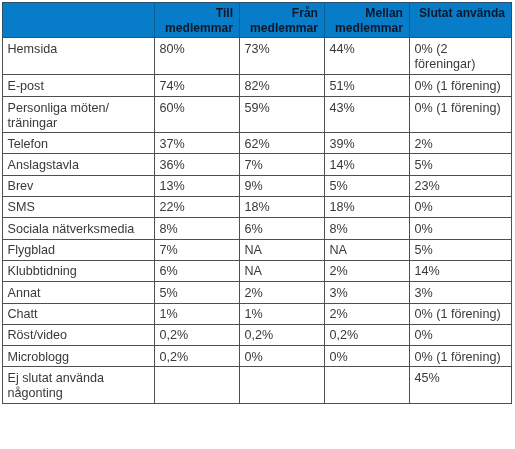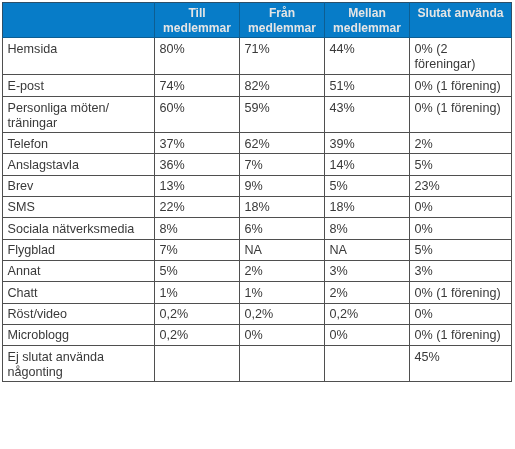--- a/index.html
+++ b/index.html
@@ -47,26 +47,26 @@
     box-sizing:border-box;
     white-space:pre-line;
     overflow:hidden;
   }
   table.data-table td.tall { height:var(--row-h-tall); padding-top:var(--row-pad-top-tall); }
   table.data-table tbody tr:first-child td { height:var(--row-h-first); }
   table.data-table tr:last-child td { height:var(--row-h-last); padding-top:var(--row-pad-last); padding-bottom:0; }
   table.data-table td > span.txt { display:block; }
   table.data-table thead th {
     background:#077cc8;
-    color:#e5e5e5;
+    color:#0f172a;
     font:bold var(--head-fs) "Liberation Sans", sans-serif;
     border:1px solid #0d5e92;
     border-top-color:#2d4f68;
     border-bottom-color:#0d5e92;
-    text-align:center;
+    text-align:right;
     vertical-align:top;
     padding:0 var(--head-pad-x);
     height:var(--head-h);
     line-height:var(--head-lh);
     box-sizing:border-box;
   }
   table.data-table thead th:first-child { border-left-color:#2d4f68; }
   table.data-table thead th:last-child { border-right-color:#2d4f68; }
   table.data-table thead th > span.txt { display:block; padding-top:var(--head-pad-top); }
   col.c0 { width:152px; }
@@ -106,21 +106,21 @@
           </th>
         <th>
             <span class="txt">Slutat använda</span>
           </th>
       </tr>
     </thead>
     <tbody id="tbody">
         <tr>
           <td class="tall"><span class="txt">Hemsida</span></td>
           <td class="tall"><span class="txt">80%</span></td>
-          <td class="tall"><span class="txt">71%</span></td>
+          <td class="tall"><span class="txt">73%</span></td>
           <td class="tall"><span class="txt">44%</span></td>
           <td class="tall"><span class="txt">0% (2
 föreningar)</span></td>
         </tr>
         <tr>
           <td><span class="txt">E-post</span></td>
           <td><span class="txt">74%</span></td>
           <td><span class="txt">82%</span></td>
           <td><span class="txt">51%</span></td>
           <td><span class="txt">0% (1 förening)</span></td>
@@ -169,20 +169,27 @@
           <td><span class="txt">0%</span></td>
         </tr>
         <tr>
           <td><span class="txt">Flygblad</span></td>
           <td><span class="txt">7%</span></td>
           <td><span class="txt">NA</span></td>
           <td><span class="txt">NA</span></td>
           <td><span class="txt">5%</span></td>
         </tr>
         <tr>
+          <td><span class="txt">Klubbtidning</span></td>
+          <td><span class="txt">6%</span></td>
+          <td><span class="txt">NA</span></td>
+          <td><span class="txt">2%</span></td>
+          <td><span class="txt">14%</span></td>
+        </tr>
+        <tr>
           <td><span class="txt">Annat</span></td>
           <td><span class="txt">5%</span></td>
           <td><span class="txt">2%</span></td>
           <td><span class="txt">3%</span></td>
           <td><span class="txt">3%</span></td>
         </tr>
         <tr>
           <td><span class="txt">Chatt</span></td>
           <td><span class="txt">1%</span></td>
           <td><span class="txt">1%</span></td>

